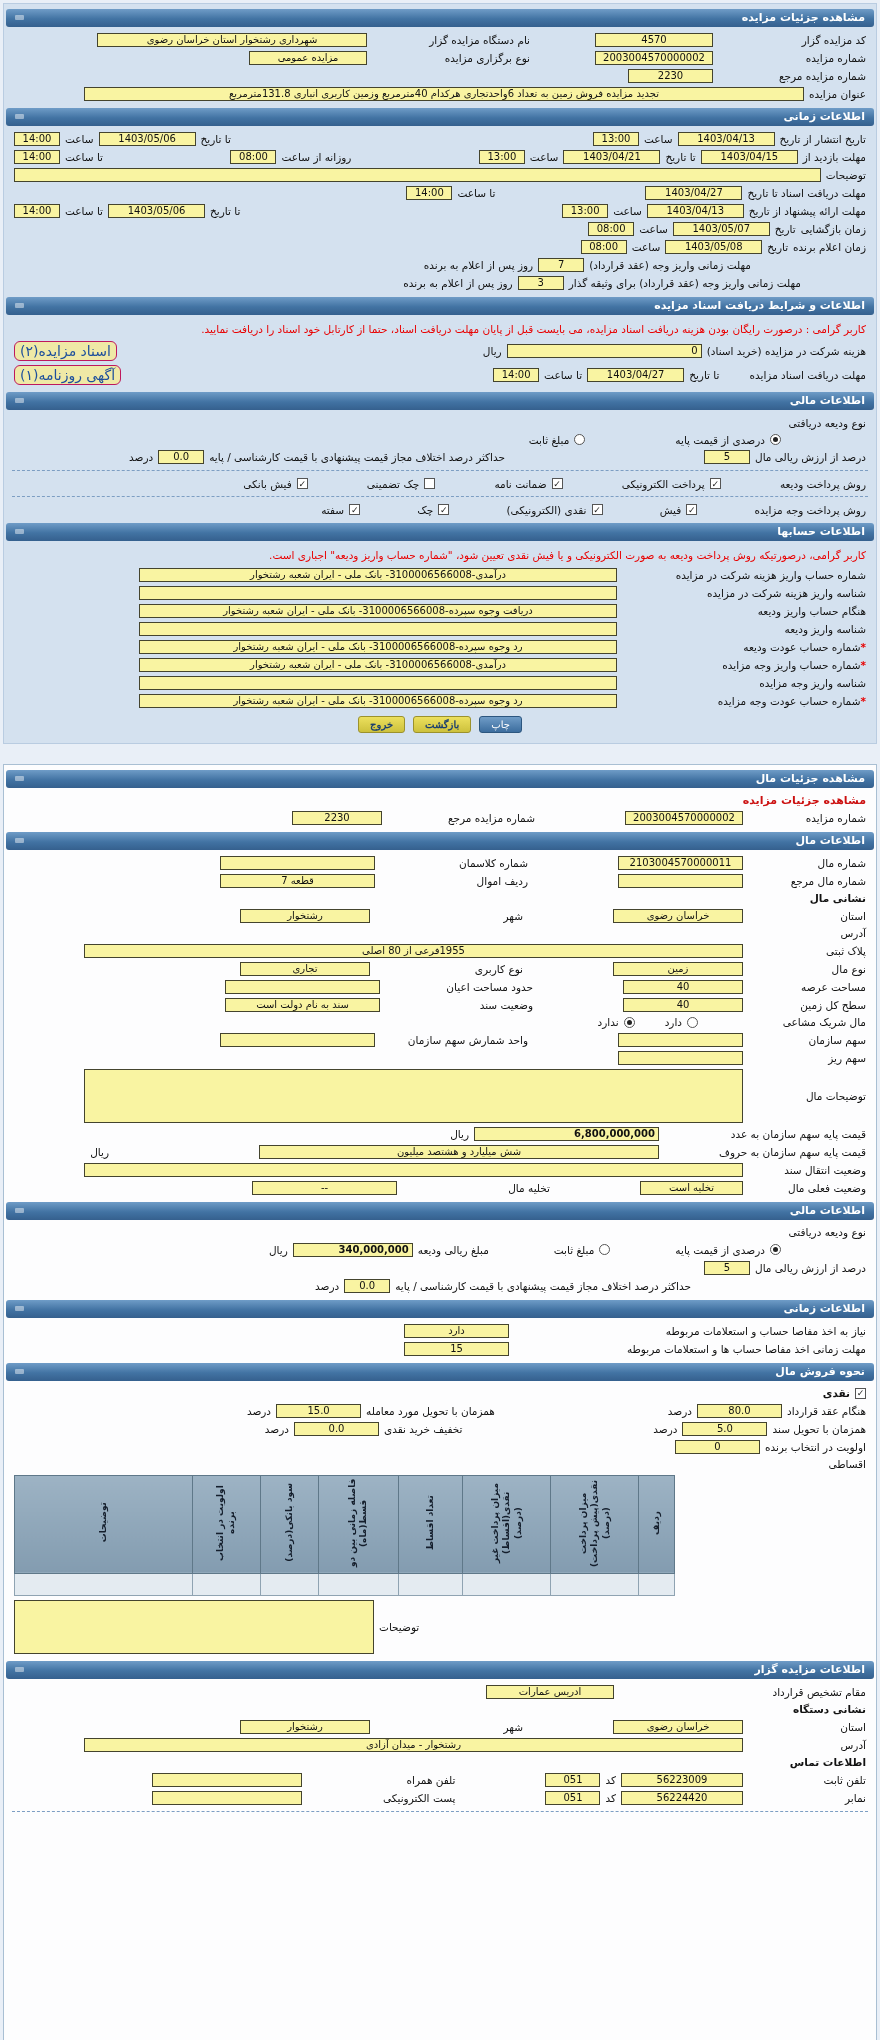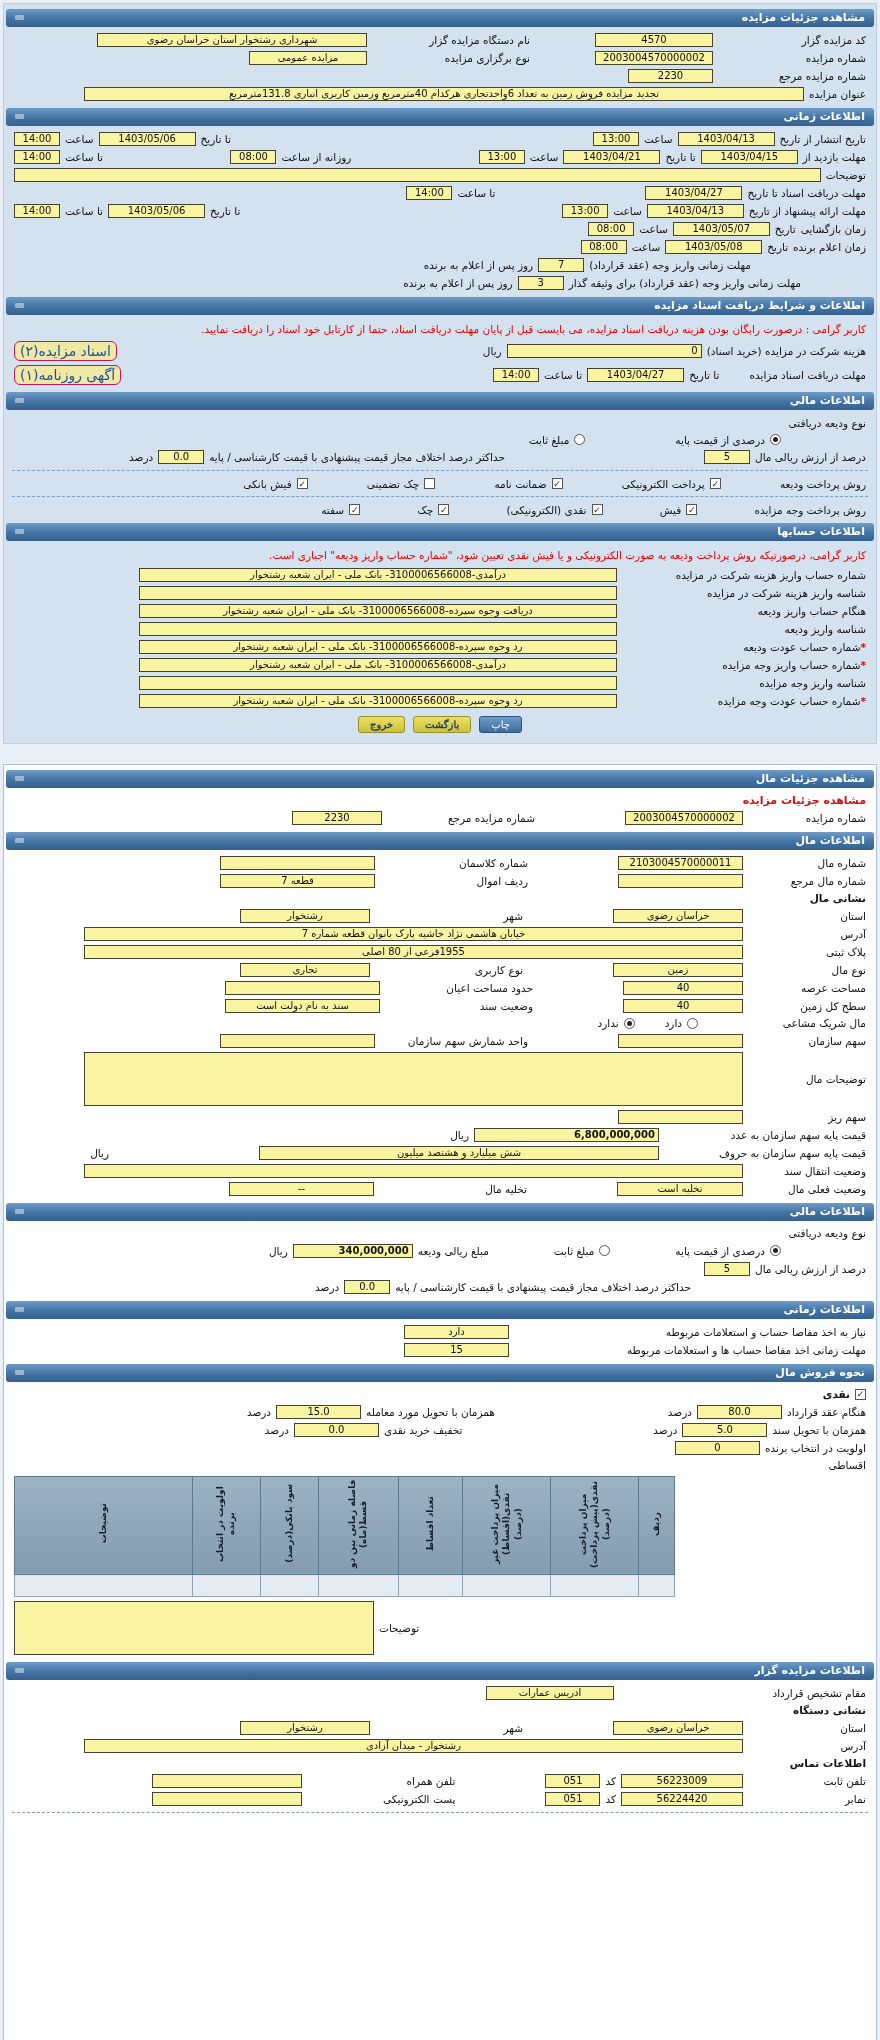--- a/index.html
+++ b/index.html
@@ -30,21 +30,21 @@
 .btn-blue{background:linear-gradient(180deg,#6f9cc7,#3c6d9e);border:1px solid #2c567f;color:#fff}
 .btn-yellow{background:linear-gradient(180deg,#ece05e,#cdc13c);border:1px solid #9c922c;color:#1c3f6e;font-weight:bold}
 .btn-side{background:#efe9a6;border:1px solid #be185d;color:#1d4f9c;font-size:14px;padding:1px 5px;border-radius:6px;white-space:nowrap;cursor:pointer;font-family:inherit}
 .btnrow{display:flex;justify-content:center;gap:8px;padding:6px 0 4px}
 table.tbl{border-collapse:collapse}
 .tbl th{background:linear-gradient(180deg,#9db3c4,#839cb0);border:1px solid #5f7889;height:96px;vertical-align:middle;padding:2px 1px}
 .tbl th .vt{writing-mode:vertical-rl;transform:rotate(180deg);font-size:9px;font-weight:bold;color:#141e2c;margin:0 auto;max-height:92px;line-height:1.25;white-space:pre-wrap}
 .tbl td{background:#e4ebf1;border:1px solid #8fa3b2;height:22px}
 .spacer{height:330px}
 .ml70{margin-left:70px}
-.w45{width:46px}.w55{width:55px}.w85{width:85px}.w90{width:90px}.w95{width:97px}.w105{width:105px}.w110{width:126px}.w115{width:118px}.w120{width:120px}.w125{width:125px}.w130{width:130px}.w135{width:122px}.w145{width:145px}.w150{width:150px}.w155{width:155px}.w160{width:128px}.w185{width:185px}.w195{width:195px}.w250{width:270px}.w360{width:360px}.w400{width:400px}.w480{width:478px}
+.w45{width:46px}.w55{width:55px}.w85{width:85px}.w90{width:90px}.w95{width:97px}.w105{width:105px}.w110{width:103px}.w115{width:118px}.w120{width:120px}.w125{width:125px}.w130{width:130px}.w135{width:122px}.w145{width:145px}.w150{width:150px}.w155{width:155px}.w160{width:128px}.w185{width:185px}.w195{width:195px}.w250{width:270px}.w360{width:360px}.w400{width:400px}.w480{width:478px}
 .s20{width:20px;flex:none}.s40{width:40px;flex:none}.s55{width:55px;flex:none}.s60{width:60px;flex:none}.s80{width:80px;flex:none}.s110{width:110px;flex:none}.s140{width:140px;flex:none}.s170{width:170px;flex:none}.s250{width:250px;flex:none}
 .lbl115{width:118px;flex:none}.lbl130{width:132px;flex:none}.lbl140{width:148px;flex:none}.lbl155{width:158px;flex:none}.lbl200{width:202px;flex:none}.lbl240{width:244px;flex:none}.lbl290{width:292px;flex:none}
 .cw36{width:36px}.cw88{width:88px}.cw64{width:64px}.cw80{width:80px}.cw58{width:58px}.cw68{width:68px}.cw178{width:178px}
 </style>
 </head>
 <body>
 
 <div class="panel1">
 
   <div class="hdr">
@@ -374,21 +374,20 @@
   <div class="r">
     <span class="lbl lbl115">استان</span>
     <div class="inp w130">خراسان رضوی</div>
     <span class="s80"></span>
     <span class="lbl lbl140">شهر</span>
     <div class="inp w130">رشتخوار</div>
   </div>
 
   <div class="r">
     <span class="lbl lbl115">آدرس</span>
-    <div class="inp fl ml70">خیابان هاشمی نژاد حاشیه پارک بانوان قطعه شماره 7</div>
   </div>
 
   <div class="r">
     <span class="lbl lbl115">پلاک ثبتی</span>
     <div class="inp fl ml70">1955فرعی از 80 اصلی</div>
   </div>
 
   <div class="r">
     <span class="lbl lbl115">نوع مال</span>
     <div class="inp w130">زمین</div>
@@ -425,27 +424,27 @@
 
   <div class="r">
     <span class="lbl lbl115">سهم سازمان</span>
     <div class="inp w125"></div>
     <span class="s80"></span>
     <span class="lbl lbl140">واحد شمارش سهم سازمان</span>
     <div class="inp w155"></div>
   </div>
 
   <div class="r">
+    <span class="lbl lbl115">سهم ریز</span>
+    <div class="inp w125"></div>
+  </div>
+
+  <div class="r">
     <span class="lbl lbl115">توضیحات مال</span>
     <div class="ta fl ml70"></div>
-  </div>
-
-  <div class="r">
-    <span class="lbl lbl115">سهم ریز</span>
-    <div class="inp w125"></div>
   </div>
 
   <div class="r">
     <span class="lbl lbl200">قیمت پایه سهم سازمان به عدد</span>
     <div class="inp w185 right b">6,800,000,000</div>
     <span class="lbl">ریال</span>
   </div>
 
   <div class="r">
     <span class="lbl lbl200">قیمت پایه سهم سازمان به حروف</span>

